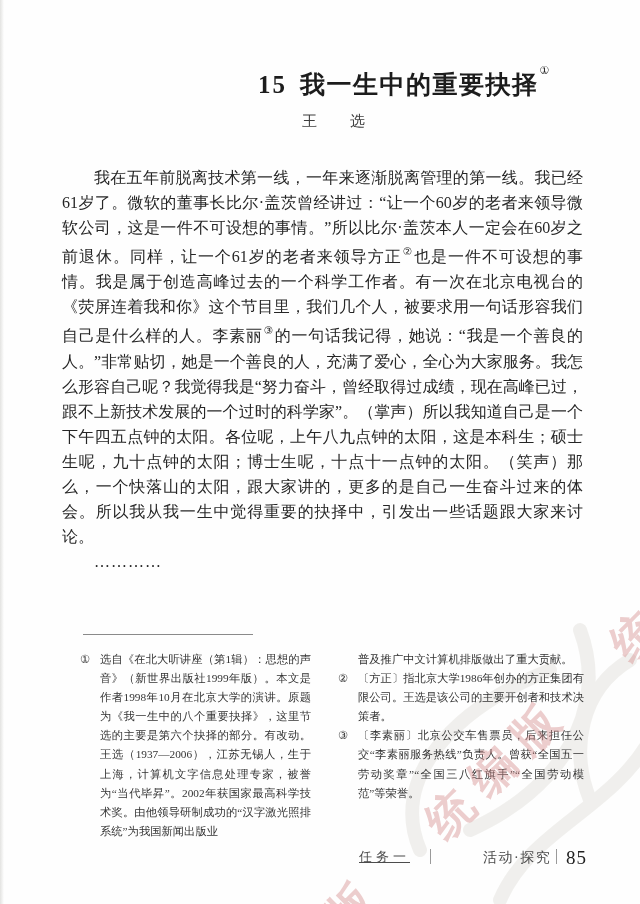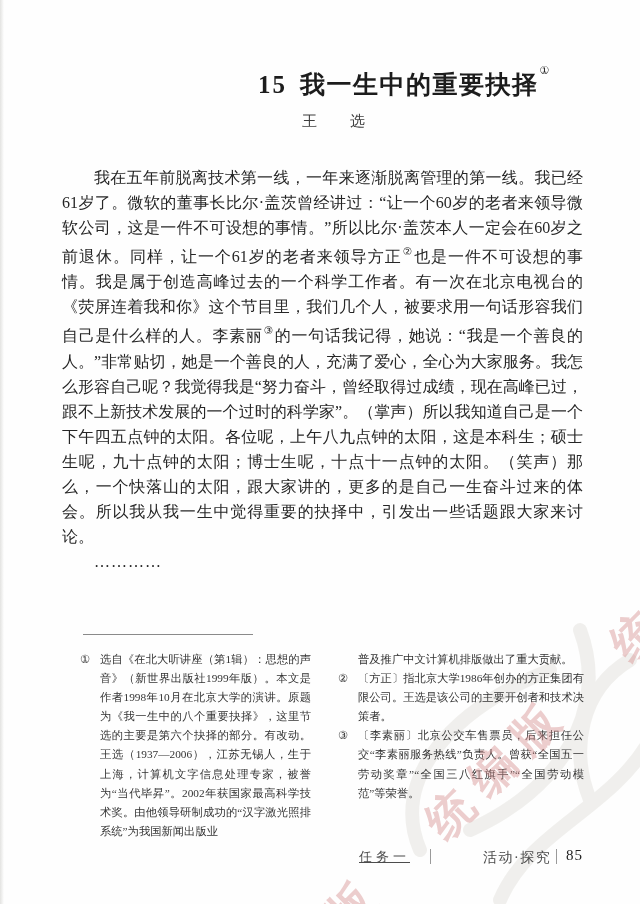--- a/index.html
+++ b/index.html
@@ -34,21 +34,21 @@
   .fn .fnmark{position:absolute;left:0;top:0;}
   
   .footer{position:absolute;left:0;top:848px;width:640px;height:20px;
     font-size:13px;color:#4c4c4c;}
   .footer span{position:absolute;top:0;white-space:nowrap;}
   .footer .task{left:359px;letter-spacing:4px;text-decoration:underline;}
   .footer .unit{left:483px;font-size:14px;letter-spacing:1.5px;top:1px;}
   .footer .vbar{top:1px;width:1px;height:15px;background:#9a9a9a;display:block;position:absolute;}
   .footer .vbar1{left:430px;}
   .footer .vbar2{left:556px;}
-  .footer .pnum{left:566px;font-size:15px;color:#222;top:-1px;letter-spacing:1px;}
+  .footer .pnum{left:566px;font-size:19px;color:#222;top:-1px;letter-spacing:1px;}
   
   .wm{position:absolute;transform:rotate(-45deg);font-size:46px;font-weight:bold;
     letter-spacing:14px;color:rgba(213,139,139,0.42);white-space:nowrap;
     z-index:3;pointer-events:none;}
   .wm1{left:368px;top:736px;width:260px;text-align:center;}
   .wm2{left:553px;top:558px;width:260px;text-align:center;}
   .wm3{left:183px;top:914px;width:260px;text-align:center;}
   .flower{position:absolute;left:380px;top:600px;z-index:0;pointer-events:none;}
 </style>
 </head>

